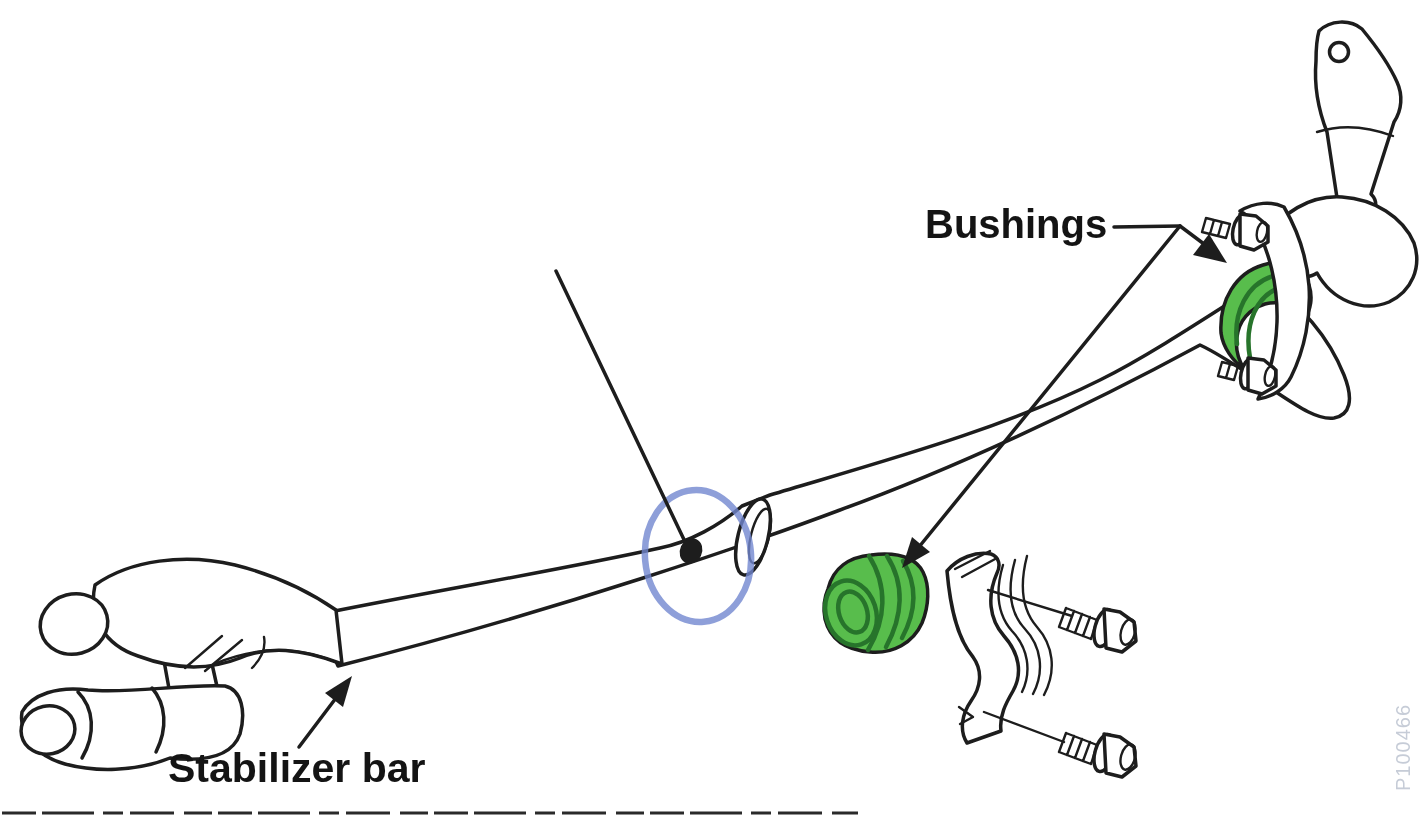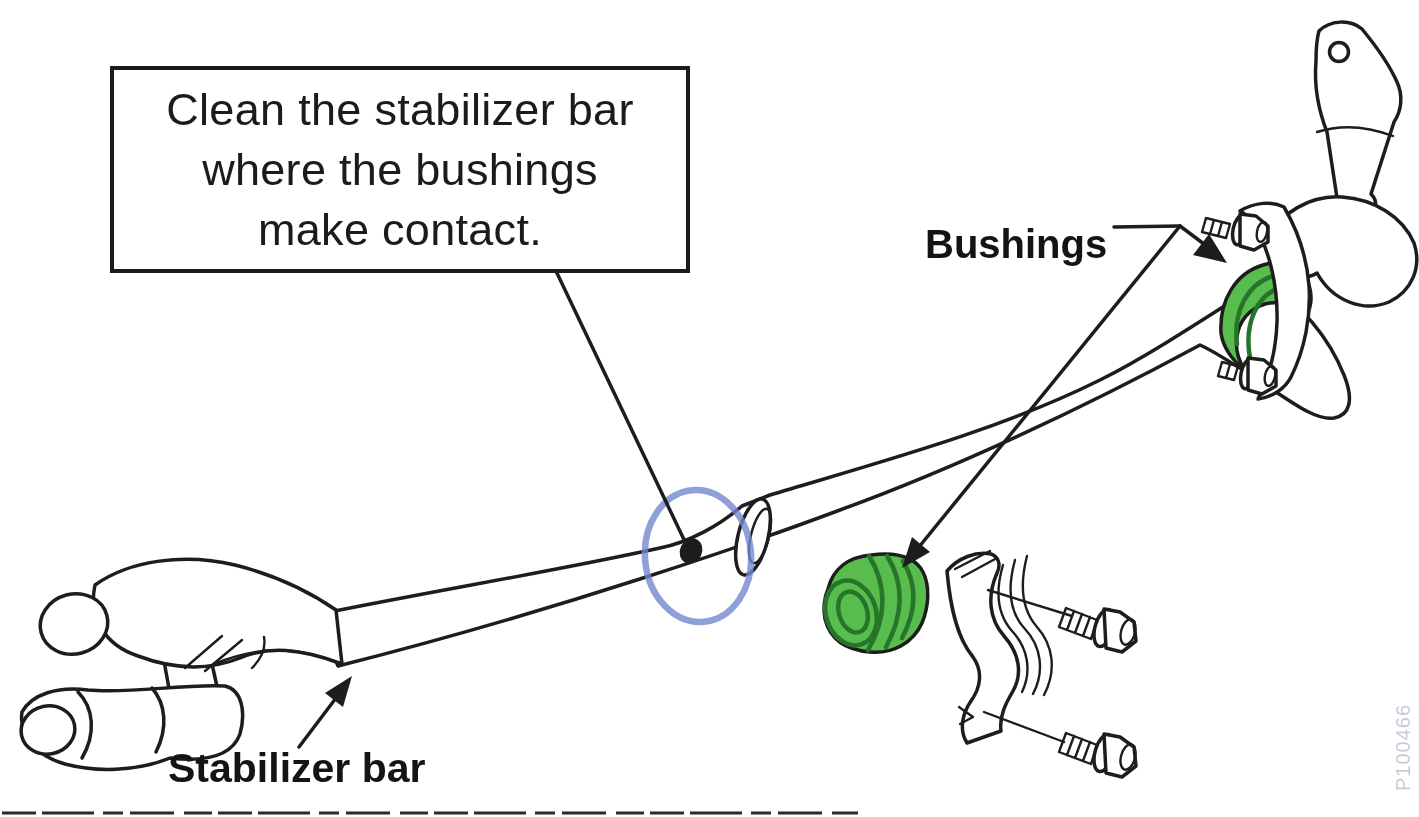--- a/index.html
+++ b/index.html
@@ -21,21 +21,21 @@
   .blue-ring{fill:none;stroke:var(--blue);stroke-width:6.5;opacity:.8;}
   .scanline{fill:none;stroke:#2a2a2a;stroke-width:3.2;stroke-dasharray:34 6 52 9 20 7 44 10 28 6;}
 
   .note-box{
     position:absolute;left:110px;top:66px;width:572px;height:199px;
     border:4px solid #1b1b1b;background:#ffffff;
     display:flex;flex-direction:column;justify-content:center;align-items:center;
     font-size:45px;line-height:60px;letter-spacing:.3px;text-align:center;color:#1b1b1b;
   }
   .part-label{position:absolute;font-weight:bold;color:#141414;white-space:nowrap;}
-  .label-bushings{left:925px;top:202px;font-size:40px;margin-top:20px;}
+  .label-bushings{left:925px;top:202px;font-size:40px;}
   .label-stabilizer{left:168px;top:745px;font-size:41px;}
   .watermark{
     position:absolute;left:1337px;top:736px;width:132px;text-align:center;
     transform:rotate(-90deg);color:var(--watermark_gray);font-size:20px;letter-spacing:1px;
   }
 </style>
 </head>
 <body>
 
 <div class="stage">
@@ -139,22 +139,17 @@
       <path class="ln" stroke-width="5" d="M 1180,226 L 1204,244"></path>
       <polygon class="arrowfill" points="1227,263 1193,255 1209,234"></polygon>
     </g>
 
     <g>
       <path class="ln" stroke-width="5" d="M 299,747 L 336,698"></path>
       <polygon class="arrowfill" points="352,676 343,707 325,693"></polygon>
     </g>
   </svg>
 
-  <div class="note-box">
-    <span>Clean the stabilizer bar</span>
-    <span>where the bushings</span>
-    <span>make contact.</span>
-  </div>
 
   <div class="part-label label-bushings">Bushings</div>
   <div class="part-label label-stabilizer">Stabilizer bar</div>
   <div class="watermark">P100466</div>
 </div>
 
 </body></html>

